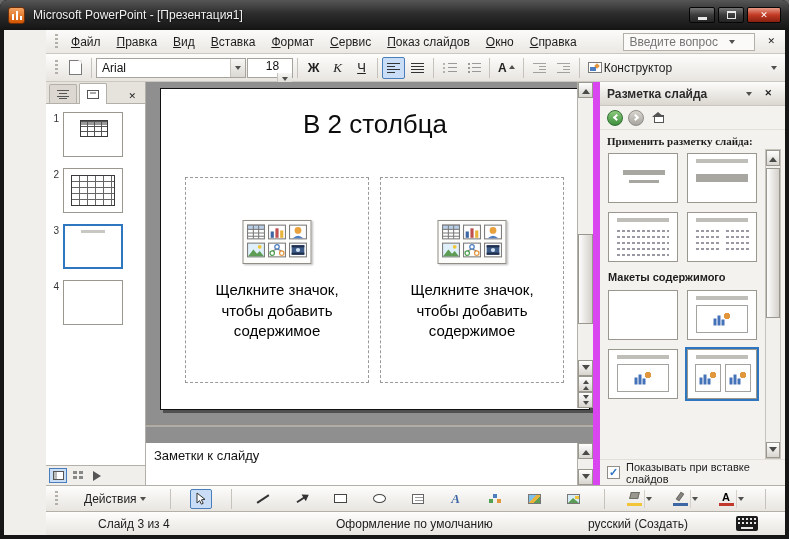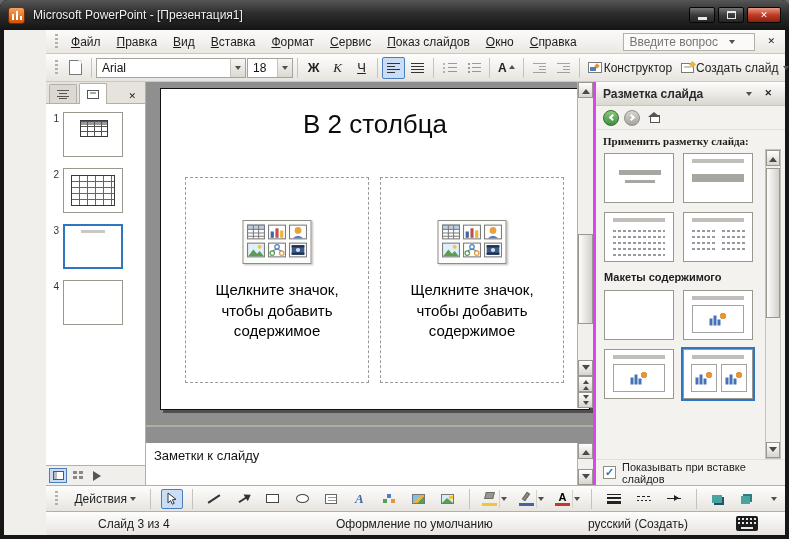--- a/index.html
+++ b/index.html
@@ -40,21 +40,21 @@
 .toolbar{height:28px;display:flex;align-items:center;background:linear-gradient(#fdfdfc,#e8e5e0);border-bottom:1px solid #cbc8c2;padding:0 4px;gap:1px;}
 .tb-sep{width:1px;height:20px;background:#c6c3bc;margin:0 3px;flex:none;}
 .tb-btn{height:22px;min-width:23px;display:flex;align-items:center;justify-content:center;gap:2px;border:1px solid transparent;border-radius:2px;color:#222;padding:0 3px;flex:none;}
 .tb-btn.pressed{background:#c9ddf6;border-color:#4a7ebb;}
 .tb-btn.dim{opacity:.5;}
 .page-icon{width:13px;height:15px;background:#fff;border:1px solid #7a7a7a;position:relative;}
 .page-icon::after{content:"";position:absolute;top:-1px;right:-1px;border-top:4px solid #e8e5e0;border-left:4px solid transparent;}
 .combo{height:20px;background:#fff;border:1px solid #a6a39c;display:flex;align-items:center;padding-left:5px;color:#111;flex:none;}
 .combo-arrow{margin-left:auto;width:15px;height:100%;display:flex;align-items:center;justify-content:center;background:linear-gradient(#f7f6f4,#dcd9d3);border-left:1px solid #c6c3bc;}
 .font-combo{width:150px;}
-.size-combo{width:46px;}
+.size-combo{width:46px;flex-direction:column;}
 .b-label{font-weight:bold;font-size:13px;}
 .i-label{font-style:italic;font-family:"Liberation Serif",serif;font-size:13px;}
 .u-label{text-decoration:underline;font-size:13px;}
 .ico-lines{width:13px;height:11px;background-repeat:no-repeat;}
 .ico-align-left{background-image:linear-gradient(#333,#333),linear-gradient(#333,#333),linear-gradient(#333,#333),linear-gradient(#333,#333);
  background-size:13px 1px,8px 1px,13px 1px,8px 1px;background-position:0 1px,0 4px,0 7px,0 10px;}
 .ico-align-just{background-image:linear-gradient(#333,#333),linear-gradient(#333,#333),linear-gradient(#333,#333),linear-gradient(#333,#333);
  background-size:13px 1px,13px 1px,13px 1px,13px 1px;background-position:0 1px,0 4px,0 7px,0 10px;}
 .ico-numlist{width:14px;height:11px;background-repeat:no-repeat;background-image:
  linear-gradient(#777,#777),linear-gradient(#777,#777),linear-gradient(#777,#777),
@@ -135,21 +135,21 @@
 .dbl{display:flex;flex-direction:column;align-items:center;gap:1px;}
 .dbl i{display:block;width:0;height:0;border:3px solid transparent;}
 .dbl.up i{border-bottom:4px solid #4a4a48;margin-top:-2px;}
 .dbl.down i{border-top:4px solid #4a4a48;margin-bottom:-2px;}
 .splitter{height:3px;background:#b0ada7;border-top:1px solid #8f8d86;flex:none;}
 .notes{height:42px;background:#fff;display:flex;flex:none;}
 .notes-text{flex:1;padding:5px 8px;font-size:13px;color:#111;}
 .notes-scroll{width:16px;background:#f2f0ed;border-left:1px solid #b3b0a9;display:flex;flex-direction:column;justify-content:space-between;}
 
 
-.right-pane{width:192px;display:flex;flex-direction:column;background:#f4f2ef;border-left:3px solid #d946ef;flex:none;}
+.right-pane{width:192px;display:flex;flex-direction:column;background:#f4f2ef;border-left:7px solid #d946ef;flex:none;}
 .pane-header{height:24px;display:flex;align-items:center;padding:0 7px;background:linear-gradient(#fdfdfc,#dbd7d0);border-bottom:1px solid #c9c6c0;font-weight:bold;color:#2b2b2b;}
 .pane-nav{height:24px;display:flex;align-items:center;gap:5px;padding:0 7px;border-bottom:1px solid #e3e0da;}
 .nav-circle{width:16px;height:16px;border-radius:50%;display:flex;align-items:center;justify-content:center;flex:none;}
 .nav-back{background:linear-gradient(#8cc97c,#3f8f3f);border:1px solid #2f6f2f;}
 .nav-fwd{background:linear-gradient(#d8d5cf,#a8a5a0);border:1px solid #8f8d86;}
 .chev{width:5px;height:5px;border-left:2px solid #fff;border-bottom:2px solid #fff;}
 .chev.left{transform:rotate(45deg);margin-left:2px;}
 .chev.right{transform:rotate(-135deg);margin-right:2px;}
 .home-icon{position:relative;width:12px;height:11px;margin-left:3px;}
 .home-icon::before{content:"";position:absolute;left:2px;bottom:0;width:8px;height:6px;background:#fff;border:1px solid #555;}
@@ -167,21 +167,21 @@
  linear-gradient(#4472b8,#4472b8),linear-gradient(#4472b8,#4472b8),linear-gradient(#4472b8,#4472b8),
  radial-gradient(circle 3px at 3.5px 3.5px,#e2973d 98%,transparent);
  background-size:3px 7px,3px 10px,3px 6px,7px 7px;background-position:0 6px,4px 3px,8px 7px,10px 0;}
 .pane-scrollbar{position:absolute;top:0;right:4px;bottom:0;width:16px;background:#f2f0ed;border:1px solid #c6c3bc;display:flex;flex-direction:column;}
 .section-label{font-weight:bold;font-size:11px;color:#1d1d1d;margin:2px 0 7px;}
 .pane-footer{height:26px;display:flex;align-items:center;gap:6px;padding:0 7px;border-top:1px solid #e3e0da;flex:none;}
 .checkbox{width:13px;height:13px;background:#fff;border:1px solid #8f8d86;display:flex;align-items:center;justify-content:center;color:#2f76c0;font-size:11px;font-weight:bold;line-height:1;flex:none;}
 .checkbox-label{font-size:11px;color:#1d1d1d;}
 
 
-.draw-toolbar{height:26px;display:flex;align-items:center;background:linear-gradient(#fdfdfc,#e8e5e0);border-top:1px solid #b3b0a9;padding:0 4px;gap:4px;justify-content:space-between;}
+.draw-toolbar{height:26px;display:flex;align-items:center;background:linear-gradient(#fdfdfc,#e8e5e0);border-top:1px solid #b3b0a9;padding:0 4px;gap:16px;}
 .dt-btn{height:20px;min-width:22px;display:flex;align-items:center;justify-content:center;gap:3px;border:1px solid transparent;border-radius:2px;padding:0 4px;color:#1d1d1d;flex:none;}
 .dt-btn.pressed{background:#c9ddf6;border-color:#4a7ebb;}
 .cursor-svg{width:10px;height:13px;display:block;}
 .ico-line{width:14px;height:2px;background:#333;transform:rotate(-33deg);}
 .ico-arrow{position:relative;width:12px;height:2px;background:#333;transform:rotate(-33deg);}
 .ico-arrow::after{content:"";position:absolute;right:-6px;top:-3px;border:4px solid transparent;border-left:6px solid #333;}
 .ico-rect{width:13px;height:9px;border:1px solid #444;background:#fff;}
 .ico-oval{width:13px;height:9px;border:1px solid #444;border-radius:50%;background:#fff;}
 .ico-textbox{width:12px;height:10px;border:1px solid #666;background:
  linear-gradient(#999,#999) 2px 2px/8px 1px no-repeat,
@@ -360,24 +360,20 @@
           <div class="ico-indent"></div>
         </div>
       <div class="tb-btn dim">
           <div class="ico-indent"></div>
         </div>
       <div class="tb-sep"></div>
       <div class="tb-btn">
         <div class="design-icon"></div>
         <span class="tb-label">Конструктор</span>
       </div>
-      <div class="tb-btn">
-        <div class="newslide-icon"></div>
-        <span class="tb-label">Создать слайд</span>
-      </div>
       <div class="overflow-btn">
         <i class="tri-down"></i>
       </div>
     </div>
 
     <div class="main-row">
 
       <div class="left-panel">
         <div class="panel-tabs">
           <div class="tab">

